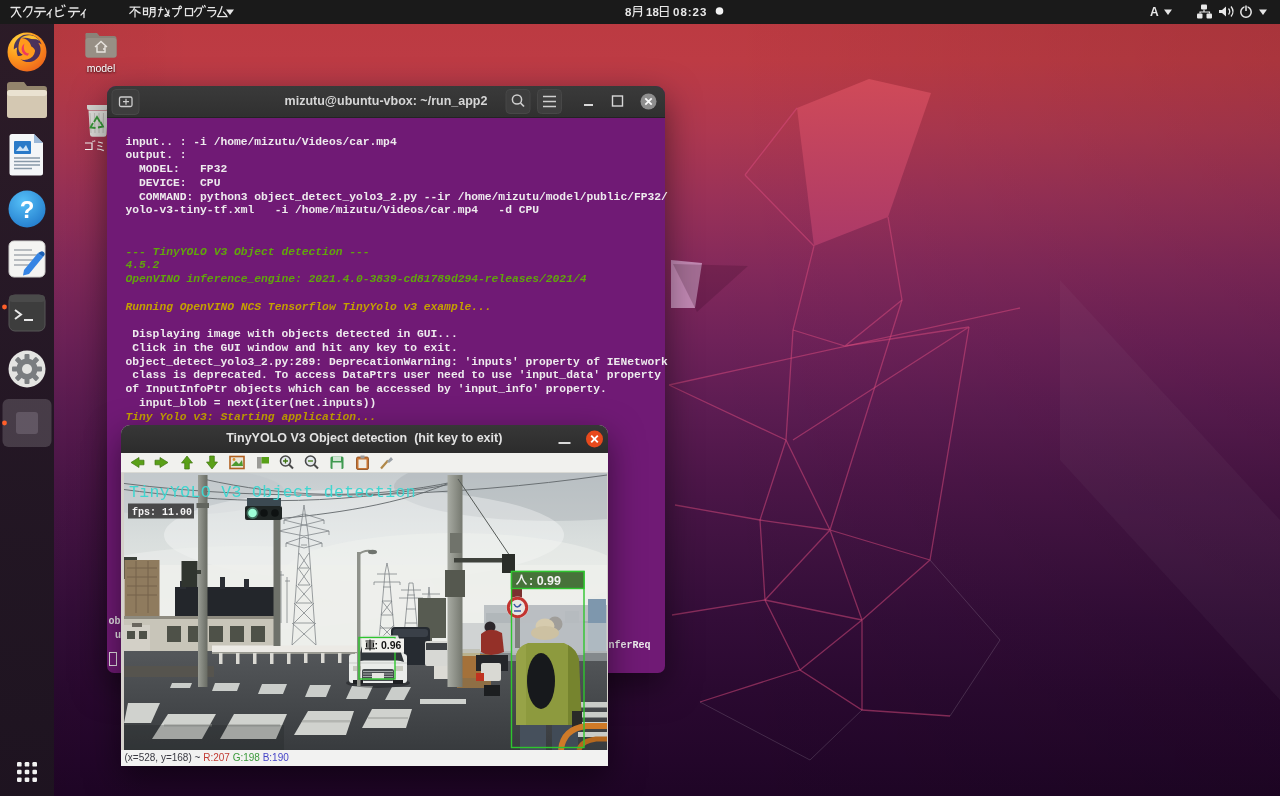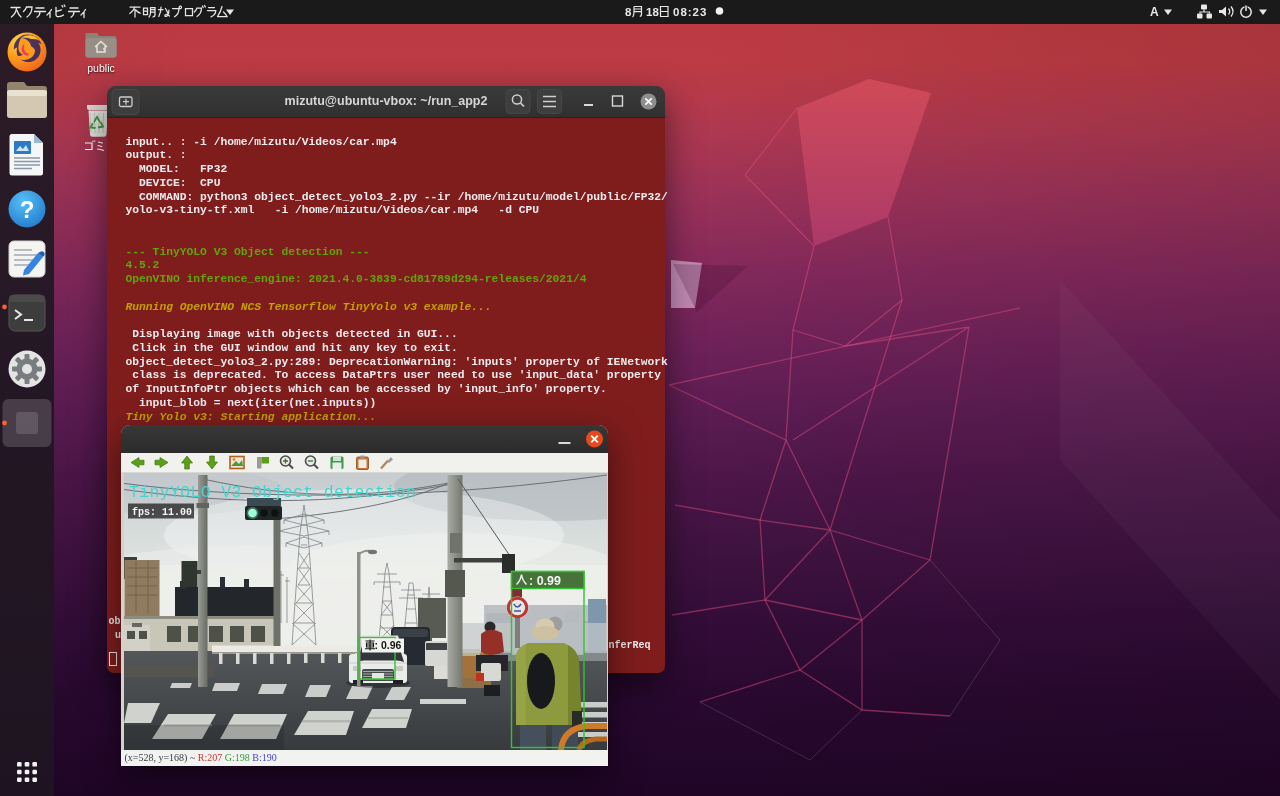--- a/index.html
+++ b/index.html
@@ -4,35 +4,35 @@
 html,body{margin:0;padding:0;width:1280px;height:796px;overflow:hidden;background:#000;}
 *{box-sizing:border-box;}
 body{font-family:"Liberation Sans",sans-serif;position:relative;}
 #wall{position:absolute;left:0;top:0;width:1280px;height:796px;
 background:linear-gradient(180deg,#bb3a40 0px,#bd3b44 60px,#ae3850 130px,#993158 200px,#83295b 270px,#6f2259 340px,#5c1c52 410px,#4c1648 480px,#3f1240 550px,#330d38 620px,#2a0930 690px,#23062a 760px,#1f0526 796px);}
 #wall .dk{position:absolute;inset:0;background:linear-gradient(90deg,rgba(0,0,0,0.06) 0%,rgba(0,0,0,0) 15%,rgba(0,0,0,0) 55%,rgba(0,0,0,0.10) 100%);}
 #topbar{position:absolute;left:0;top:0;width:1280px;height:24px;background:#1a1a1a;z-index:50;}
 #dock{position:absolute;left:0;top:24px;width:54px;height:772px;background:linear-gradient(180deg,rgba(38,26,38,0.96),rgba(30,20,32,0.96));z-index:40;}
 .win{position:absolute;box-shadow:0 12px 34px rgba(0,0,0,0.5);}
 
-#term{left:107px;top:85.5px;width:558px;height:587px;border-radius:9px 9px 7px 7px;z-index:10;background:#7f1d1d;}
+#term{left:107px;top:85.5px;width:558px;height:587px;border-radius:9px 9px 7px 7px;z-index:10;background:#701a75;}
 #term .tbar{position:absolute;left:0;top:0;width:100%;height:32px;border-radius:9px 9px 0 0;
 background:linear-gradient(180deg,#3a3a3a,#303030);border-bottom:1px solid #232323;}
 #term .title{position:absolute;left:0;right:0;top:8px;text-align:center;font-size:12.5px;font-weight:bold;color:#d6d6d6;}
 #term pre{position:absolute;left:2.5px;top:34px;margin:16px;font-family:"Liberation Mono",monospace;
 font-weight:bold;font-size:11.3px;line-height:13.75px;color:#eeebee;white-space:pre;}
-.tg{color:#61a50c;} .ty{color:#c4a000;font-style:italic;}
+.tg{color:#61a50c;font-style:italic;} .ty{color:#c4a000;font-style:italic;}
 
 #yolo{left:120.5px;top:425px;width:487.5px;height:340.5px;border-radius:9px 9px 2px 2px;background:#d4d1cb;z-index:20;}
 #yolo .tbar{position:absolute;left:0;top:0;width:100%;height:28px;border-radius:9px 9px 0 0;
 background:linear-gradient(180deg,#373737,#2c2c2c);}
 #yolo .title{position:absolute;left:0;right:0;top:6px;text-align:center;font-size:12.5px;font-weight:bold;color:#e2e2e2;}
 #toolbar{position:absolute;left:0;top:28px;width:100%;height:19.5px;background:#f1f1ee;border-bottom:1px solid #d9d9d4;}
 #scene{position:absolute;left:3px;top:47.5px;width:483px;height:277px;}
-#statusbar{position:absolute;left:0px;top:324.5px;width:487.5px;height:16px;background:#f2f2f1;font-size:10px;color:#3a3a42;font-family:Liberation Serif, serif;}
+#statusbar{position:absolute;left:0px;top:324.5px;width:487.5px;height:16px;background:#f2f2f1;font-size:10px;color:#3a3a42;}
 #statusbar span{position:relative;top:2px;left:4px;}
 .frag{position:absolute;font-family:Liberation Mono, monospace;font-weight:bold;font-size:10px;color:#eeebee;z-index:11;}
 .deskicon{position:absolute;z-index:5;}
 .desklabel{position:absolute;color:#fff;font-size:10.5px;text-shadow:0 1px 2px rgba(0,0,0,0.8);z-index:5;}
 </style></head>
 <body>
 <div id="wall">
     <div class="dk"></div>
 <svg width="1280" height="796" style="position:absolute;left:0;top:0">
  <defs>
@@ -183,21 +183,21 @@
         <rect x="24.7" y="753.4" width="4.6" height="4.6" rx="1.2"></rect>
         <rect x="32.4" y="753.4" width="4.6" height="4.6" rx="1.2"></rect>
 </g>
 </svg></div>
 
 <div class="deskicon" id="homeicon" style="left:84px;top:27px;width:34px;height:34px;"><svg width="34" height="34" viewBox="0 0 34 34">
 <path d="M2,6 h11 l2.5,3 h14.5 a2.5,2.5 0 0 1 2.5,2.5 V28 a2.5,2.5 0 0 1 -2.5,2.5 h-26 A2.5,2.5 0 0 1 1.5,28 V8.5 A2.5,2.5 0 0 1 2,6 Z" fill="#8a8278"></path>
 <rect x="1.5" y="11" width="31" height="19.5" rx="2.5" fill="#978f85"></rect>
 <path d="M11,20 l6,-5.5 6,5.5 M13,19 v6 h8 v-6 M19,22 h2 v3" stroke="#e8e4de" stroke-width="1.4" fill="none"></path>
 </svg></div>
-<div class="desklabel" style="left:80px;top:62px;width:42px;text-align:center;">public</div>
+<div class="desklabel" style="left:80px;top:62px;width:42px;text-align:center;">model</div>
 <div class="deskicon" id="trashicon" style="left:84px;top:101px;width:24px;height:50px;"><svg width="24" height="50" viewBox="0 0 24 50">
 <path d="M3,4 h21 v3 a2,2 0 0 1 -2,2 h-17 a2,2 0 0 1 -2,-2 Z" fill="#d6d6d2"></path>
 <path d="M4.5,9.5 h19.5 l-1.5,24 a2.5,2.5 0 0 1 -2.5,2.3 h-11.5 a2.5,2.5 0 0 1 -2.5,-2.3 Z" fill="#e2e2de"></path>
 <path d="M6,12 l1,20 M10.5,12 l0.5,20 M15,12 v20 M19.5,12 l-0.5,20" stroke="#c2c2bc" stroke-width="1"></path>
 <g stroke="#3a9a3a" stroke-width="1.8" fill="none">
 <path d="M10,21 l3,-5 3,5"></path>
         <path d="M16.5,21 l2.5,4.5 -5,1"></path>
         <path d="M9,22 l-2.5,4.5 5,0.5"></path>
 </g>
 </svg></div>
@@ -251,20 +251,21 @@
 <div class="frag" style="left:115px;top:629.5px;">ue</div>
 <div class="frag" style="left:608.5px;top:640px;">nferReq</div>
 <div class="frag" style="left:109px;top:652px;width:8px;height:14px;border:1.3px solid #e8e4e8;"></div>
 
 <div class="win" id="yolo">
 <div class="tbar"><svg width="487" height="28" viewBox="0 0 487 28">
 <line x1="437.5" y1="18" x2="449.5" y2="18" stroke="#dadada" stroke-width="2"></line>
 <circle cx="473.5" cy="14" r="8.5" fill="#e8491c"></circle>
 <path d="M470.2,10.7 L476.8,17.3 M476.8,10.7 L470.2,17.3" stroke="#ffffff" stroke-width="1.9"></path>
 </svg></div>
+<div class="title">TinyYOLO V3 Object detection&nbsp; (hit key to exit)</div>
 <div id="toolbar"><svg width="487" height="19" viewBox="0 0 487 19">
 <g>
 <path d="M10,9.5 L18,4.5 V7.2 H23 V11.8 H18 V14.5 Z" fill="#5aa018" stroke="#3f7410" stroke-width="0.7"></path>
 <path d="M47,9.5 L39,4.5 V7.2 H34 V11.8 H39 V14.5 Z" fill="#5aa018" stroke="#3f7410" stroke-width="0.7"></path>
 <path d="M66,3 L71.5,10 H68.3 V16 H63.7 V10 H60.5 Z" fill="#5aa018" stroke="#3f7410" stroke-width="0.7"></path>
 <path d="M91,16 L96.5,9 H93.3 V3 H88.7 V9 H85.5 Z" fill="#5aa018" stroke="#3f7410" stroke-width="0.7"></path>
 <rect x="109" y="3.5" width="14" height="12" fill="#e9e5d9" stroke="#b06020" stroke-width="1.6"></rect>
 <path d="M110,13 L115,8 L118,11 L121,7 L122,13 Z" fill="#4e9a30"></path>
 <circle cx="113" cy="6.5" r="1.4" fill="#e09030"></circle>
 <rect x="136" y="4" width="4.5" height="11.5" fill="#9a9a96"></rect>

